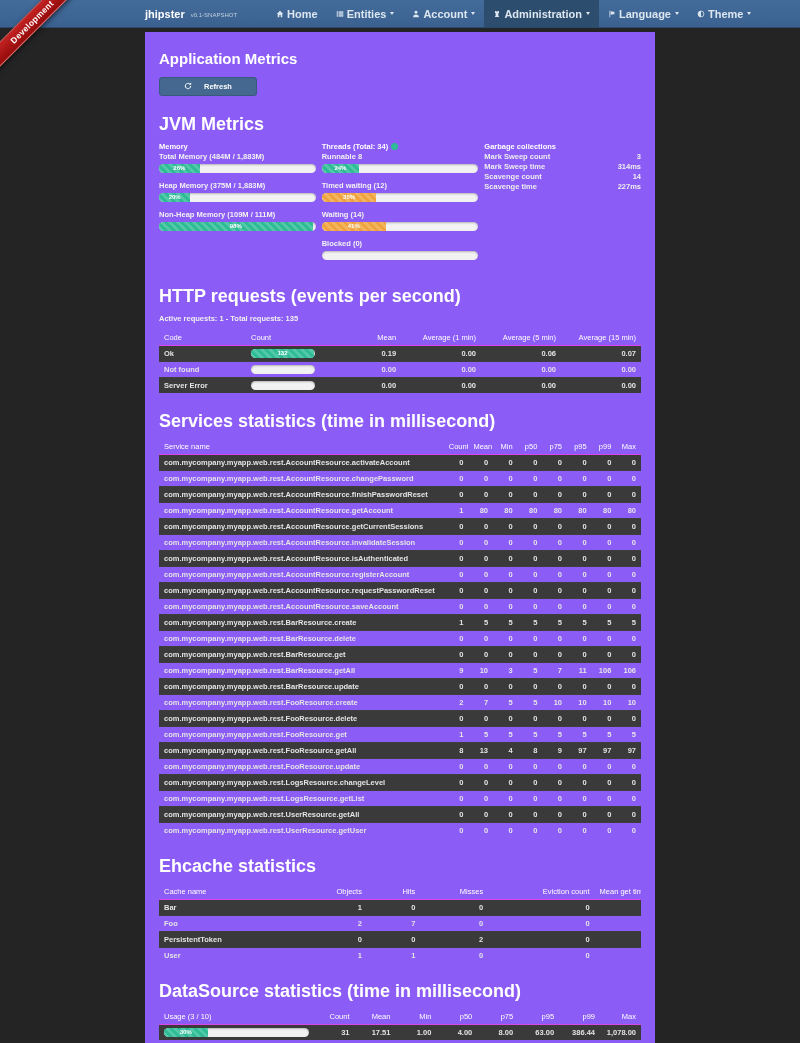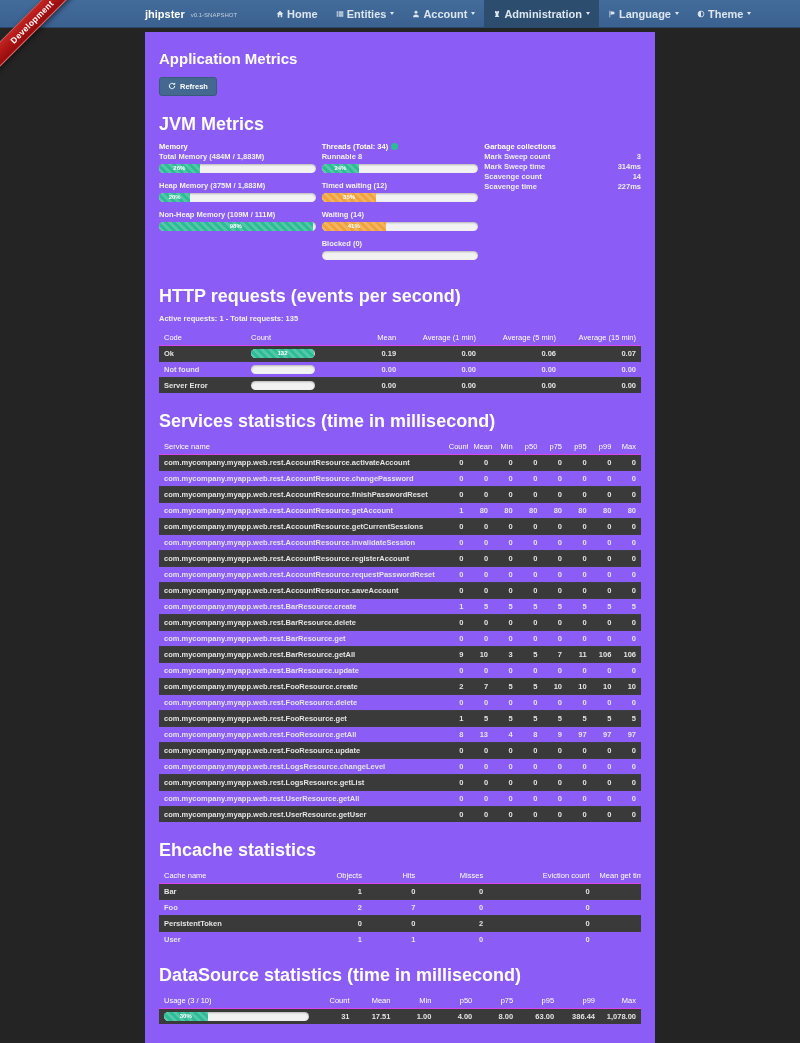--- a/index.html
+++ b/index.html
@@ -27,23 +27,23 @@
     width:128px;text-align:center;background:linear-gradient(#c42222,#950b0b);
     color:#fff;font-size:8.5px;font-weight:bold;padding:3px 0;
     box-shadow:0 2px 5px rgba(0,0,0,.55);z-index:10;letter-spacing:.3px;
     border-top:1px solid rgba(255,255,255,.35);border-bottom:1px solid rgba(255,255,255,.35)}
 
   
   .container{width:510px;margin:4px auto 0;background:#8b5cf6;
     padding:8px 14px 16px;box-sizing:border-box}
   h2{font-size:15px;margin:10px 0 9px;font-weight:bold;color:#fff}
   h3{font-size:18px;margin:18px 0 7px;font-weight:bold;color:#fff}
-  .btn-refresh{display:inline-flex;align-items:center;gap:4px;background:#44688f;
+  .btn-refresh{display:inline-flex;align-items:center;gap:12px;background:#44688f;
     border:1px solid #3a5a7c;color:#fff;font-size:7.5px;font-weight:bold;
-    padding:4px 8px;border-radius:3px;cursor:pointer;font-family:inherit}
+    padding:4px 24px;border-radius:3px;cursor:pointer;font-family:inherit}
   .btn-refresh svg{width:8px;height:8px}
 
   
   .jvm-grid{display:grid;grid-template-columns:1fr 1fr 1fr;gap:6px}
   .col-head{font-size:7.5px;font-weight:bold;margin-bottom:1px;display:flex;align-items:center;gap:3px;color:#fff}
   .dot{width:7px;height:7px;border-radius:50%;background:#2dbc96;display:inline-block}
   .metric-label{font-size:7.5px;font-weight:bold;margin:1px 0 3px;color:#f2f2f2}
   .progress{height:9px;background:#f2f2f2;border-radius:5px;overflow:hidden;
     margin-bottom:8px;box-shadow:inset 0 1px 2px rgba(0,0,0,.25)}
   .progress-fill{height:100%;display:flex;align-items:center;justify-content:center;
@@ -389,20 +389,31 @@
           <td class="num" data-name="table-cell">0</td>
           <td class="num" data-name="table-cell">0</td>
           <td class="num" data-name="table-cell">0</td>
           <td class="num" data-name="table-cell">0</td>
           <td class="num" data-name="table-cell">0</td>
           <td class="num" data-name="table-cell">0</td>
           <td class="num" data-name="table-cell">0</td>
           <td class="num" data-name="table-cell">0</td>
         </tr>
         <tr data-name="service-row">
+          <td data-name="service-name-cell">com.mycompany.myapp.web.rest.AccountResource.isAuthenticated</td>
+          <td class="num" data-name="table-cell">0</td>
+          <td class="num" data-name="table-cell">0</td>
+          <td class="num" data-name="table-cell">0</td>
+          <td class="num" data-name="table-cell">0</td>
+          <td class="num" data-name="table-cell">0</td>
+          <td class="num" data-name="table-cell">0</td>
+          <td class="num" data-name="table-cell">0</td>
+          <td class="num" data-name="table-cell">0</td>
+        </tr>
+        <tr data-name="service-row">
           <td data-name="service-name-cell">com.mycompany.myapp.web.rest.AccountResource.registerAccount</td>
           <td class="num" data-name="table-cell">0</td>
           <td class="num" data-name="table-cell">0</td>
           <td class="num" data-name="table-cell">0</td>
           <td class="num" data-name="table-cell">0</td>
           <td class="num" data-name="table-cell">0</td>
           <td class="num" data-name="table-cell">0</td>
           <td class="num" data-name="table-cell">0</td>
           <td class="num" data-name="table-cell">0</td>
         </tr>

